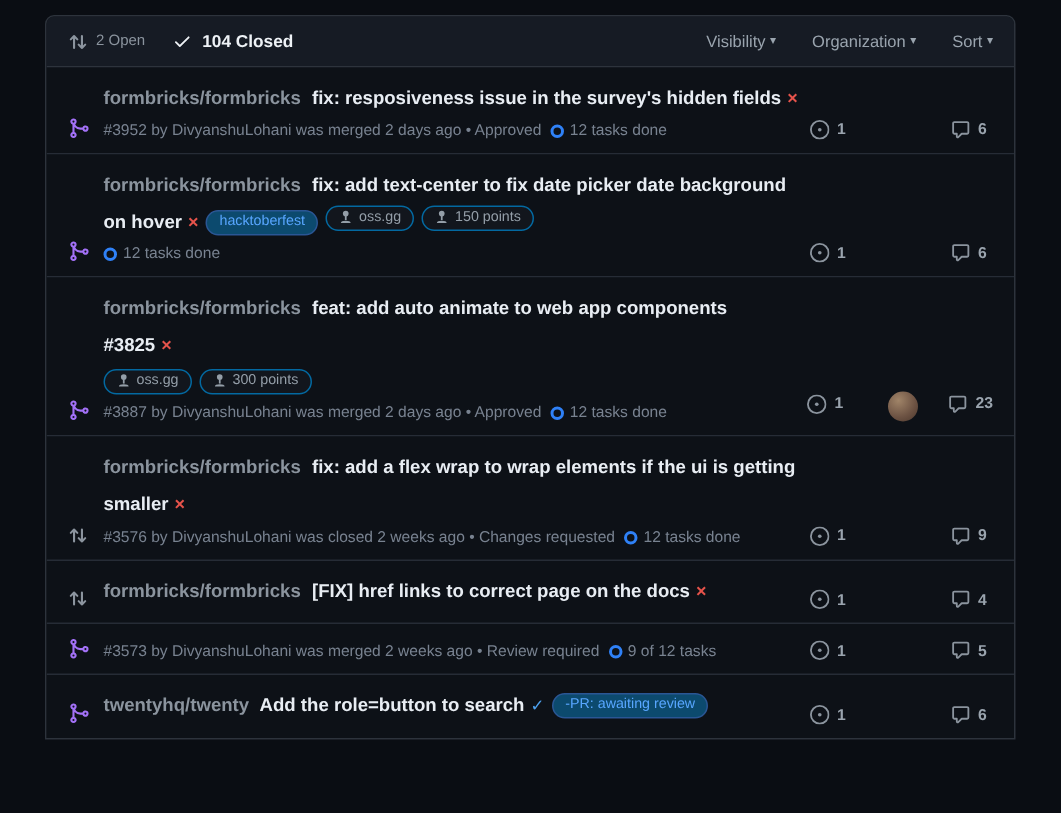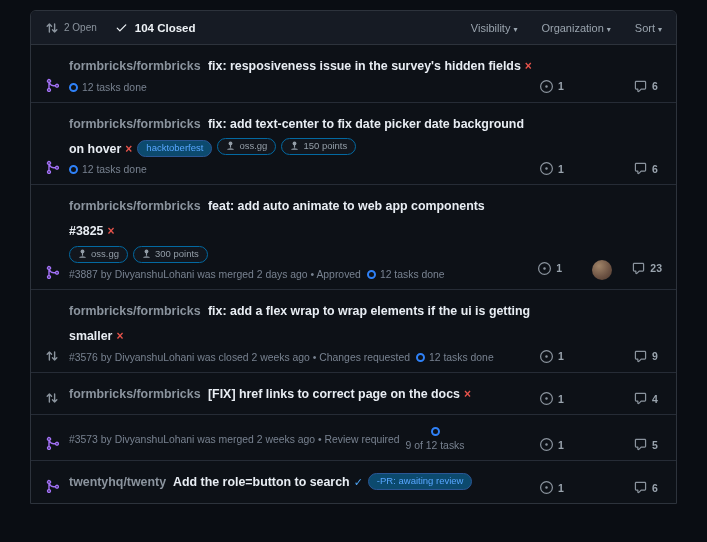--- a/index.html
+++ b/index.html
@@ -17,21 +17,21 @@
   
   .toolbar {
     display:flex; align-items:center;
     background:#161b24; border-bottom:1px solid #2d333c;
     padding:8px 14px; height:34px;
   }
   .tb-left { display:flex; align-items:center; gap:6px; }
   .tb-open { color:#8b949e; font-size:10px; display:flex; align-items:center; gap:5px; }
   .tb-closed { color:#eef2f6; font-size:11.5px; font-weight:700; display:flex; align-items:flex-end; gap:7px; margin-left:12px; }
   .tb-right { margin-left:auto; display:flex; align-items:center; gap:24px; }
-  .filter { color:#9aa4ae; font-size:11px; cursor:pointer; display:flex; align-items:flex-end; gap:3px; }
+  .filter { color:#9aa4ae; font-size:11px; cursor:pointer; display:flex; align-items:flex-start; gap:3px; }
   .caret { font-size:8px; color:#9aa4ae; }
   
   .row {
     display:flex; align-items:flex-end;
     padding:8px 14px 9px 14px;
     border-bottom:1px solid #262c36;
     background:#0d1117;
   }
   .row:last-child { border-bottom:none; }
   .state-icon { flex:0 0 16px; margin-top:1px; }
@@ -127,20 +127,21 @@
           <svg width="15" height="15" viewBox="0 0 16 16" fill="#a371f7">
             <path d="M5.45 5.154A4.25 4.25 0 0 0 9.25 7.5h1.378a2.251 2.251 0 1 1 0 1.5H9.25A5.734 5.734 0 0 1 5 7.123v3.505a2.25 2.25 0 1 1-1.5 0V5.372a2.25 2.25 0 1 1 1.95-.218ZM4.25 13.5a.75.75 0 1 0 0-1.5.75.75 0 0 0 0 1.5Zm8.5-4.5a.75.75 0 1 0 0-1.5.75.75 0 0 0 0 1.5ZM5 3.25a.75.75 0 1 0-1.5 0 .75.75 0 0 0 1.5 0Z"></path>
           </svg>
         </span>
     <div class="main">
       <div class="titleline">
         <a class="repo" href="#">formbricks/formbricks</a><a class="title" href="#"> fix: resposiveness issue in the survey's hidden fields</a><span class="sfx suffix-x">×</span><span class="inline-labels"></span>
       </div>
 
       <div class="meta">
+        <span class="meta-text">#3952 by DivyanshuLohani was merged 2 days ago • Approved</span>
         <span class="tasks" style="display: inline-flex;">
           <i class="ring"></i>
           <span class="tasks-text">12 tasks done</span>
         </span>
       </div>
     </div>
     <div class="right">
       <span class="issue-cell">
         <span>
           <svg width="13" height="13" viewBox="0 0 16 16" fill="#8b949e">
@@ -363,21 +364,21 @@
   <div class="row">
     <span class="state-icon">
           <svg width="15" height="15" viewBox="0 0 16 16" fill="#a371f7">
             <path d="M5.45 5.154A4.25 4.25 0 0 0 9.25 7.5h1.378a2.251 2.251 0 1 1 0 1.5H9.25A5.734 5.734 0 0 1 5 7.123v3.505a2.25 2.25 0 1 1-1.5 0V5.372a2.25 2.25 0 1 1 1.95-.218ZM4.25 13.5a.75.75 0 1 0 0-1.5.75.75 0 0 0 0 1.5Zm8.5-4.5a.75.75 0 1 0 0-1.5.75.75 0 0 0 0 1.5ZM5 3.25a.75.75 0 1 0-1.5 0 .75.75 0 0 0 1.5 0Z"></path>
           </svg>
         </span>
     <div class="main">
 
       <div class="meta">
         <span class="meta-text">#3573 by DivyanshuLohani was merged 2 weeks ago • Review required</span>
-        <span class="tasks" style="display: inline-flex; flex-direction: column;">
+        <span class="tasks" style="display: inline-flex;">
           <i class="ring"></i>
           <span class="tasks-text">9 of 12 tasks</span>
         </span>
       </div>
     </div>
     <div class="right">
       <span class="issue-cell">
         <span>
           <svg width="13" height="13" viewBox="0 0 16 16" fill="#8b949e">
             <path d="M8 9.5a1.5 1.5 0 1 0 0-3 1.5 1.5 0 0 0 0 3Z"></path>

